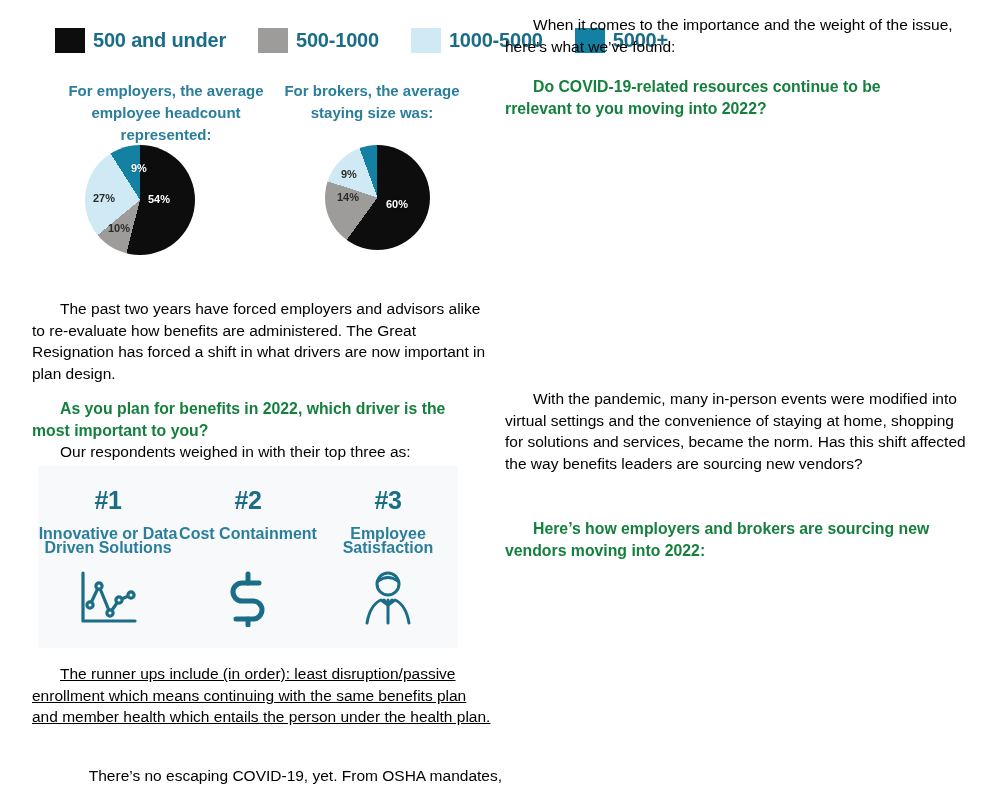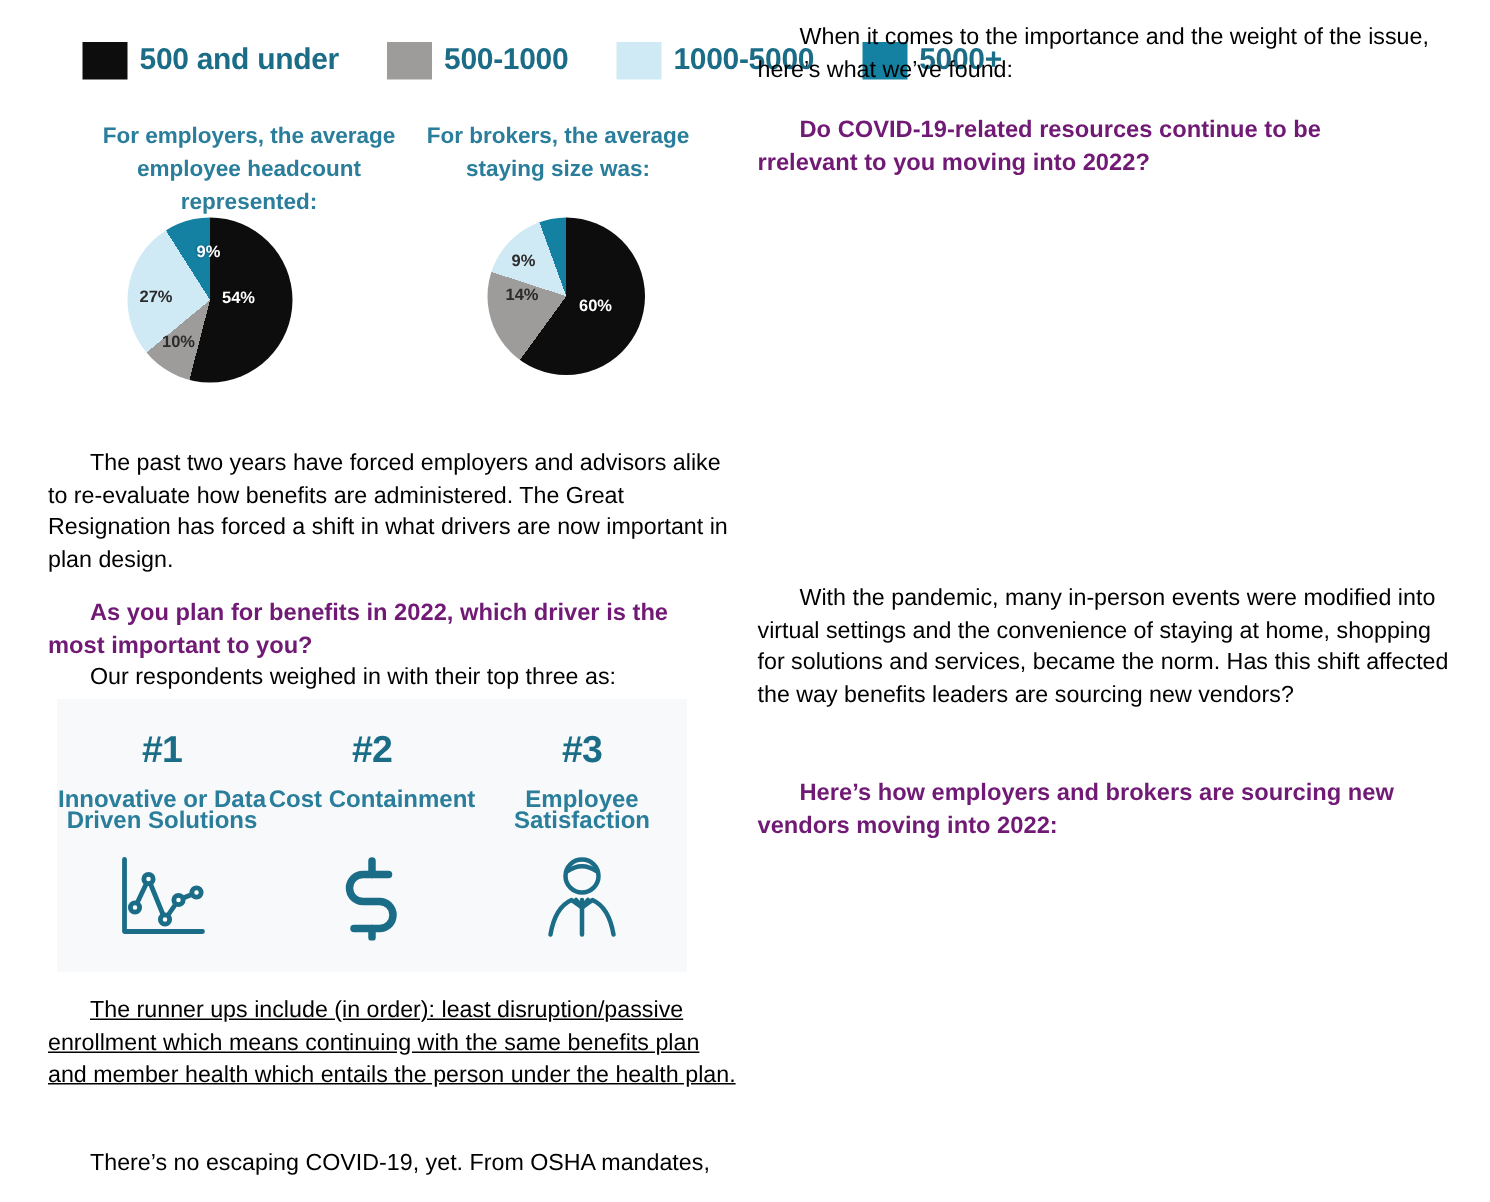--- a/index.html
+++ b/index.html
@@ -98,21 +98,21 @@
     font-size: 15.5px;
     line-height: 21.5px;
     color: #000000;
     text-indent: 28px;
   }
   .head-q {
     position: absolute;
     font-size: 15.8px;
     line-height: 21.5px;
     font-weight: bold;
-    color: #701a75;
+    color: #15803d;
     text-indent: 28px;
   }
 
   
   .panel-top3 {
     position: absolute;
     left: 38px;
     top: 466px;
     width: 420px;
     height: 182px;
@@ -246,21 +246,21 @@
               <path d="M25 31 l4 5 4 -5"></path>
             </svg>
           </div>
         </div>
 
       </div>
     </div>
 
     <div class="para" style="left:32px; top:663px; width:462px;text-decoration:underline;">The runner ups include (in order): least disruption/passive enrollment which means continuing with the same benefits plan and member health which entails the person under the health plan.</div>
 
-    <div class="para" style="left:32px; top:765px; width:470px;">There’s no escaping COVID-19, yet. From OSHA mandates,</div>
+    <div class="para" style="left:32px; top:765px; width:470px;text-align:right;">There’s no escaping COVID-19, yet. From OSHA mandates,</div>
 
   </div>
 
   <div class="col-right">
 
     <div class="para" style="left:8px; top:14px; width:458px;">When it comes to the importance and the weight of the issue, here’s what we’ve found:</div>
 
     <div class="head-q" style="left:8px; top:76px; width:440px;">Do COVID-19-related resources continue to be rrelevant to you moving into 2022?</div>
 
     <div class="para" style="left:8px; top:388px; width:462px;">With the pandemic, many in-person events were modified into virtual settings and the convenience of staying at home, shopping for solutions and services, became the norm. Has this shift affected the way benefits leaders are sourcing new vendors?</div>

